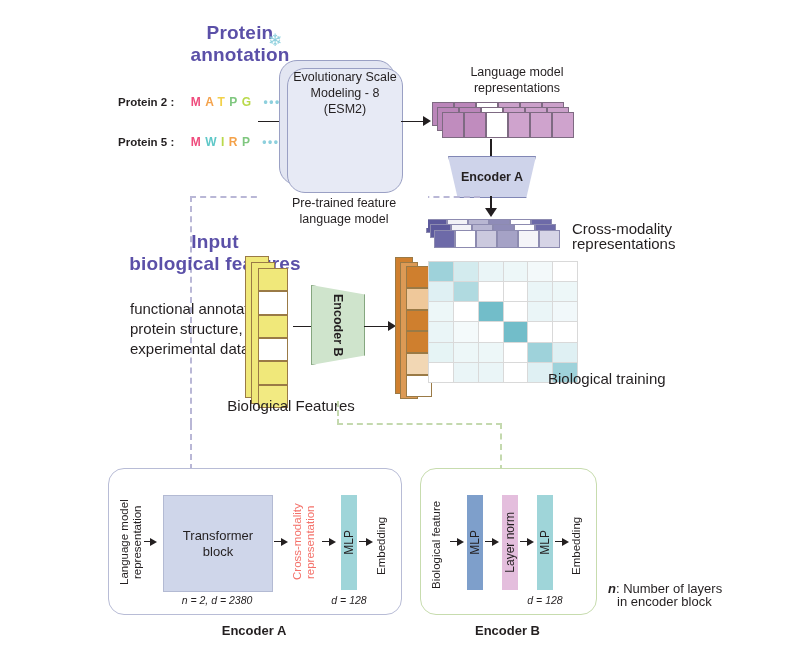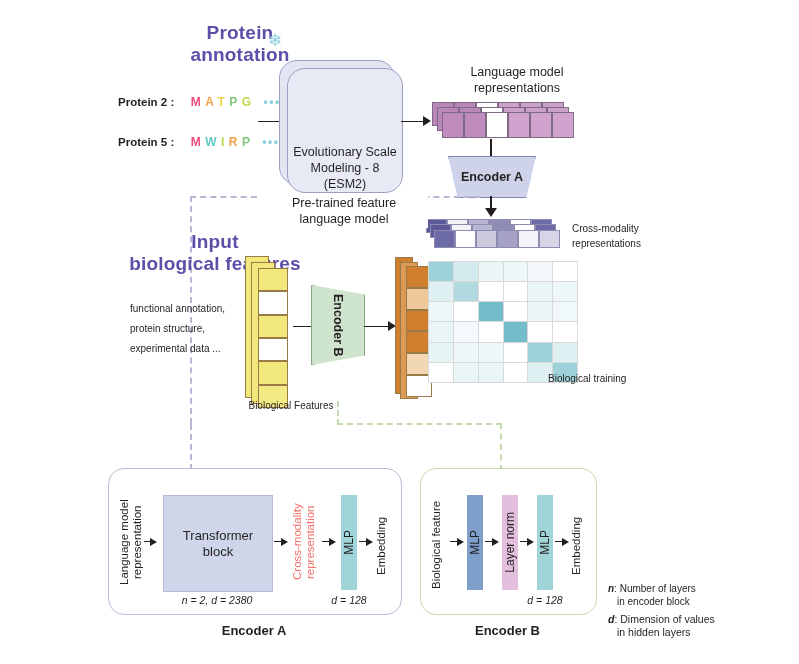--- a/index.html
+++ b/index.html
@@ -3,34 +3,34 @@
 <meta charset="utf-8">
 <style>
   html,body{margin:0;padding:0;background:#ffffff;}
   body{width:799px;height:664px;position:relative;overflow:hidden;
        font-family:"Liberation Sans",sans-serif;color:#231f20;}
   .abs{position:absolute;}
   .nosel{user-select:none;}
 
   
   .bigtitle{color:#5b50a8;font-weight:bold;font-size:19px;line-height:22px;letter-spacing:.2px;}
-  .lbl{font-size:10px;line-height:15px;color:#231f20;}
+  .lbl{font-size:15px;line-height:15px;color:#231f20;}
   .lbl-c{font-size:12.5px;line-height:16px;color:#231f20;text-align:center;}
   .small{font-size:10.5px;color:#231f20;}
   .bold{font-weight:bold;}
 
   
   .prow{font-size:11.5px;font-weight:bold;color:#231f20;white-space:nowrap;}
   .seq{font-weight:bold;font-size:12px;letter-spacing:4.5px;}
   .dots{color:#8ed0dd;font-weight:bold;font-size:12px;letter-spacing:1.6px;}
 
   
   .esm-back{background:#e3e6f2;border:1px solid #9aa0c4;border-radius:18px;}
   .esm-front{background:#e7eaf5;border:1px solid #9aa0c4;border-radius:18px;
-             display:flex;align-items:flex-end;justify-content:center;}
+             display:flex;align-items:flex-start;justify-content:center;}
   .esm-front span{font-size:12.5px;line-height:16px;text-align:center;color:#231f20;}
 
   
   .hline{background:#231f20;height:1.4px;}
   .vline{background:#231f20;width:1.4px;}
   .arrow-r{width:0;height:0;border-top:5px solid transparent;border-bottom:5px solid transparent;border-left:8px solid #231f20;}
   .arrow-d{width:0;height:0;border-left:6px solid transparent;border-right:6px solid transparent;border-top:9px solid #231f20;}
   .arrow-r-sm{width:0;height:0;border-top:4px solid transparent;border-bottom:4px solid transparent;border-left:7px solid #231f20;}
 
   
@@ -325,21 +325,17 @@
 <div class="abs small italic nosel" style="left:512px;top:594px;width:66px;text-align:center;">d = 128</div>
 
 <div class="abs hline" style="left:555px;top:541px;width:8px;"></div>
 <div class="abs arrow-r-sm" style="left:562px;top:538px;"></div>
 
 <div class="abs vtext nosel" style="left:570px;top:500px;width:20px;height:92px;">Embedding</div>
 
 <div class="abs lbl bold nosel" style="left:420px;top:623px;width:175px;text-align:center;font-size:13px;">Encoder B</div>
 
 <div class="abs nosel" style="left:608px;top:582px;width:180px;">
-  <div style="font-size:10px;line-height:13px;">
+  <div style="font-size:13px;line-height:13px;">
     <span class="italic bold">n</span><span>: Number of layers</span><br>
     <span style="margin-left:9px;">in encoder block</span>
   </div>
-  <div style="font-size:10.5px;line-height:13px;margin-top:5px;">
-    <span class="italic bold">d</span><span>: Dimension of values</span><br>
-    <span style="margin-left:9px;">in hidden layers</span>
-  </div>
 </div>
 
 </body></html>

